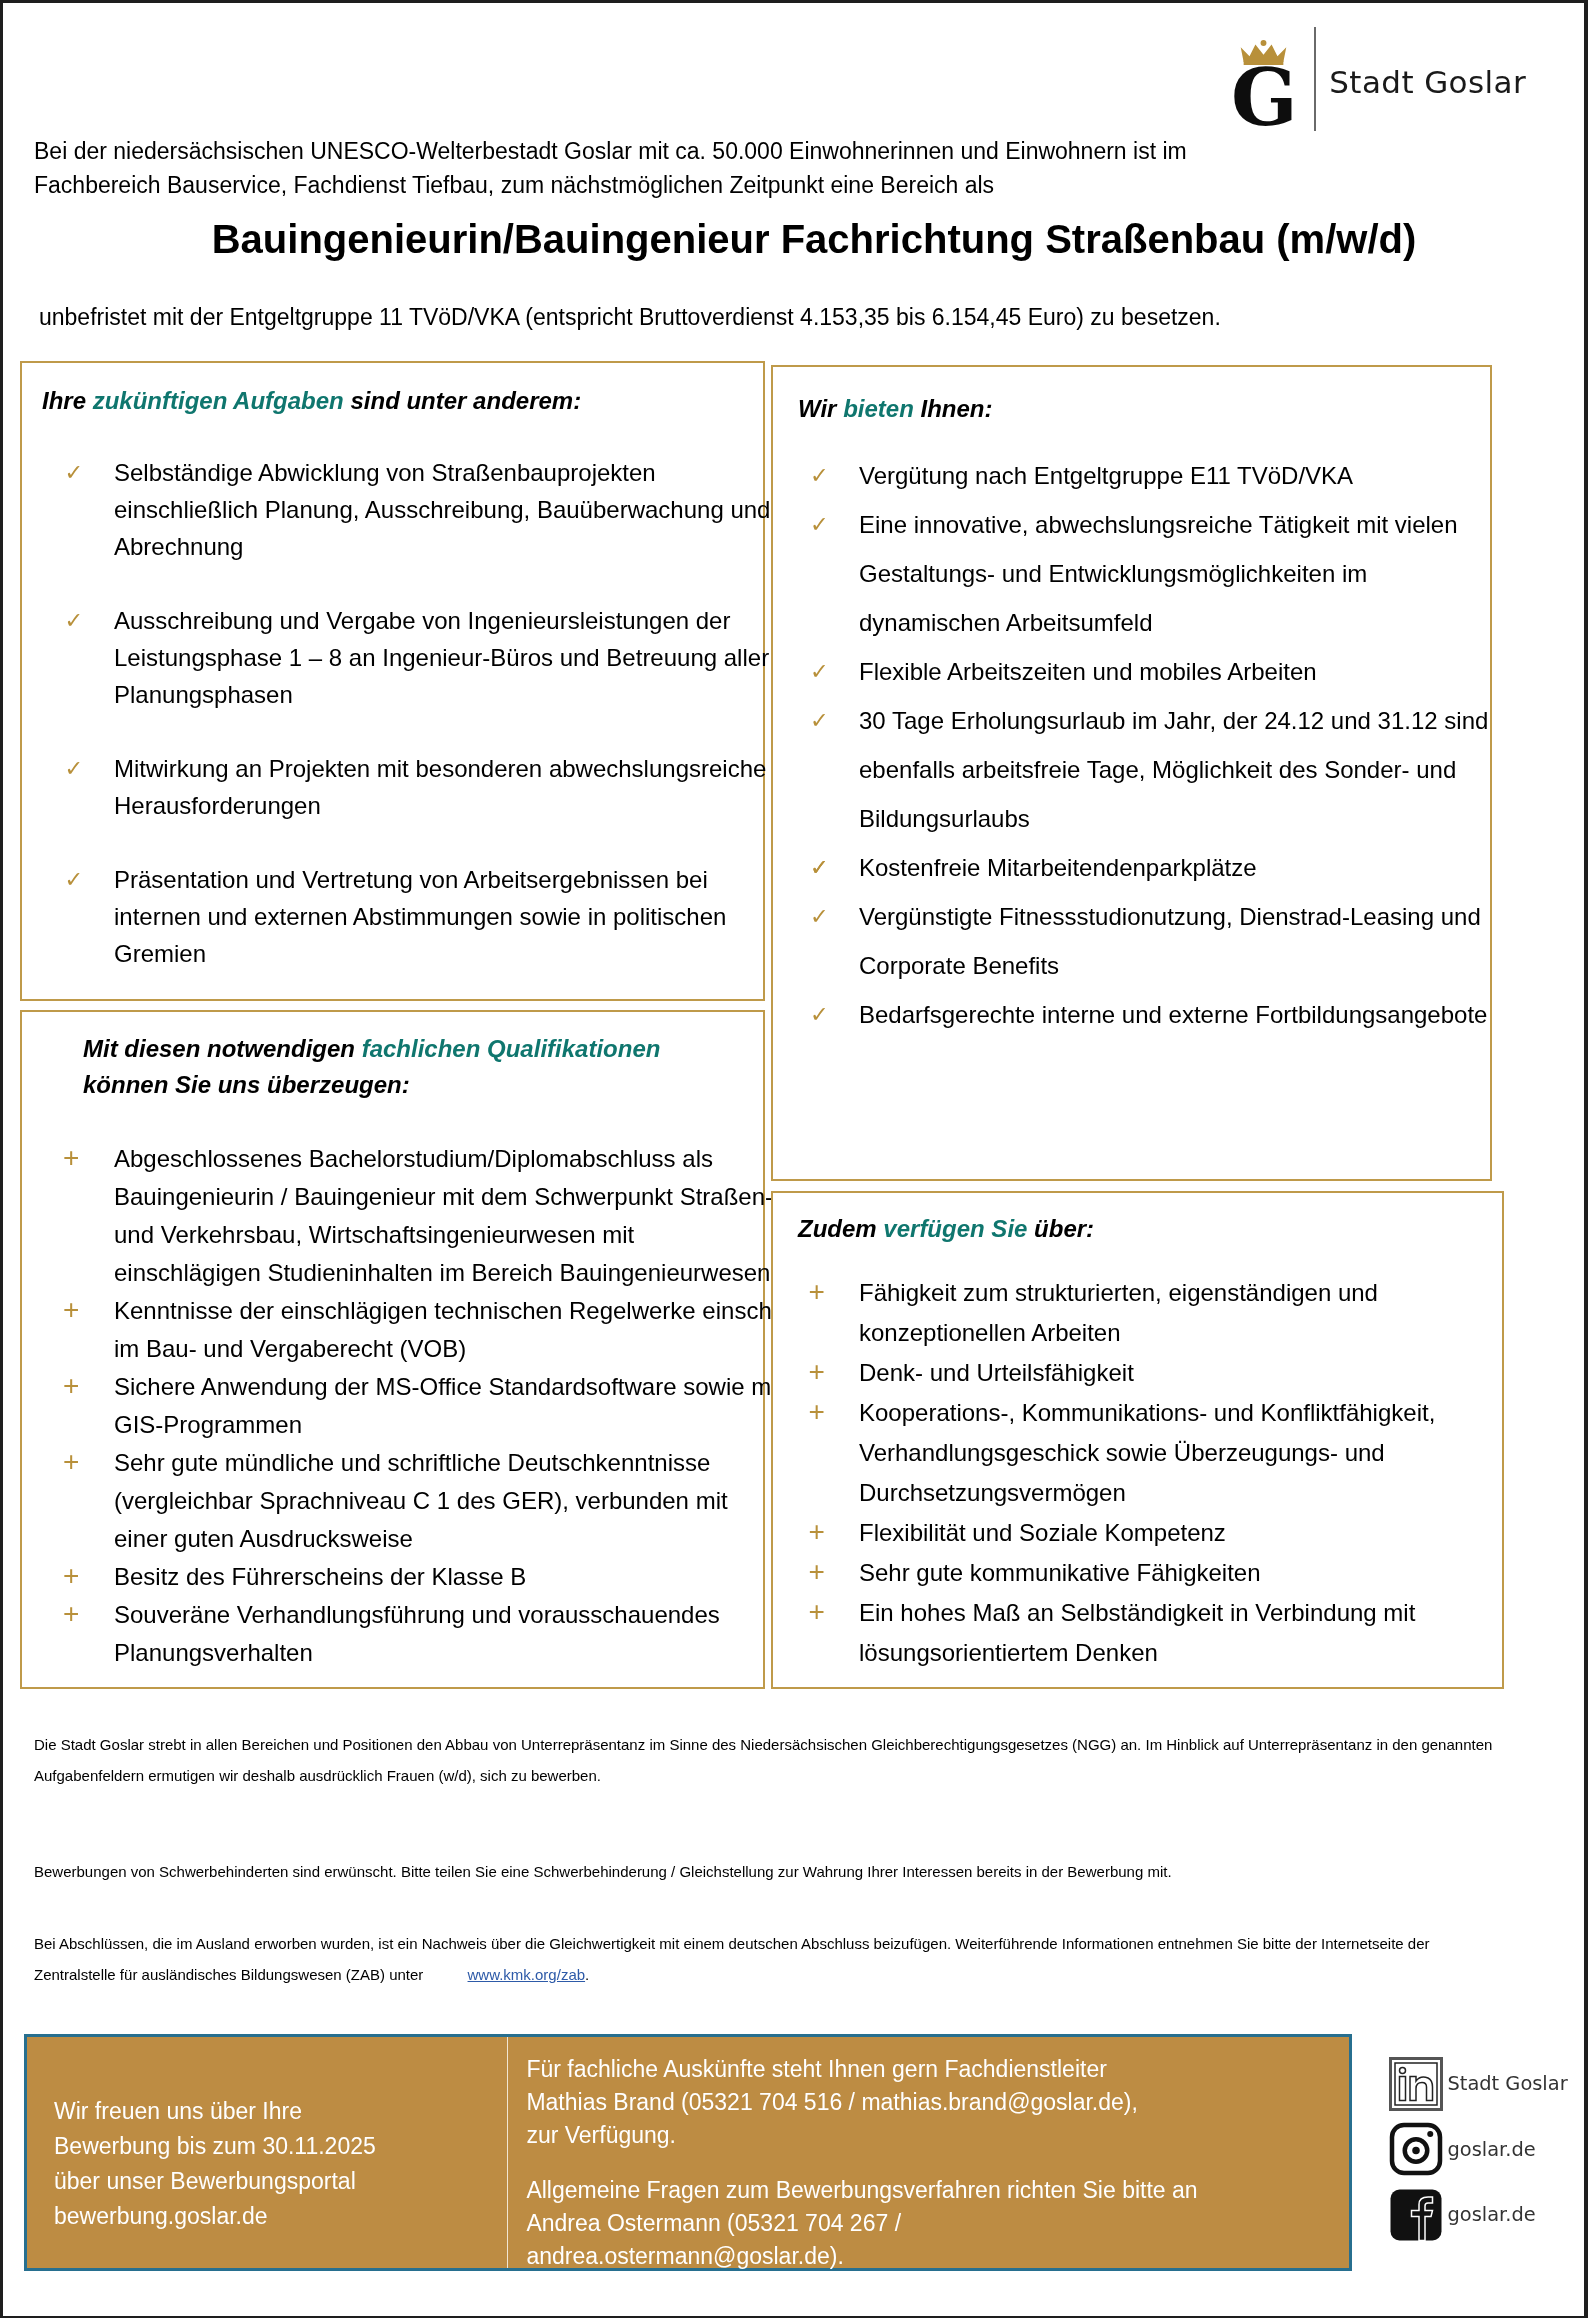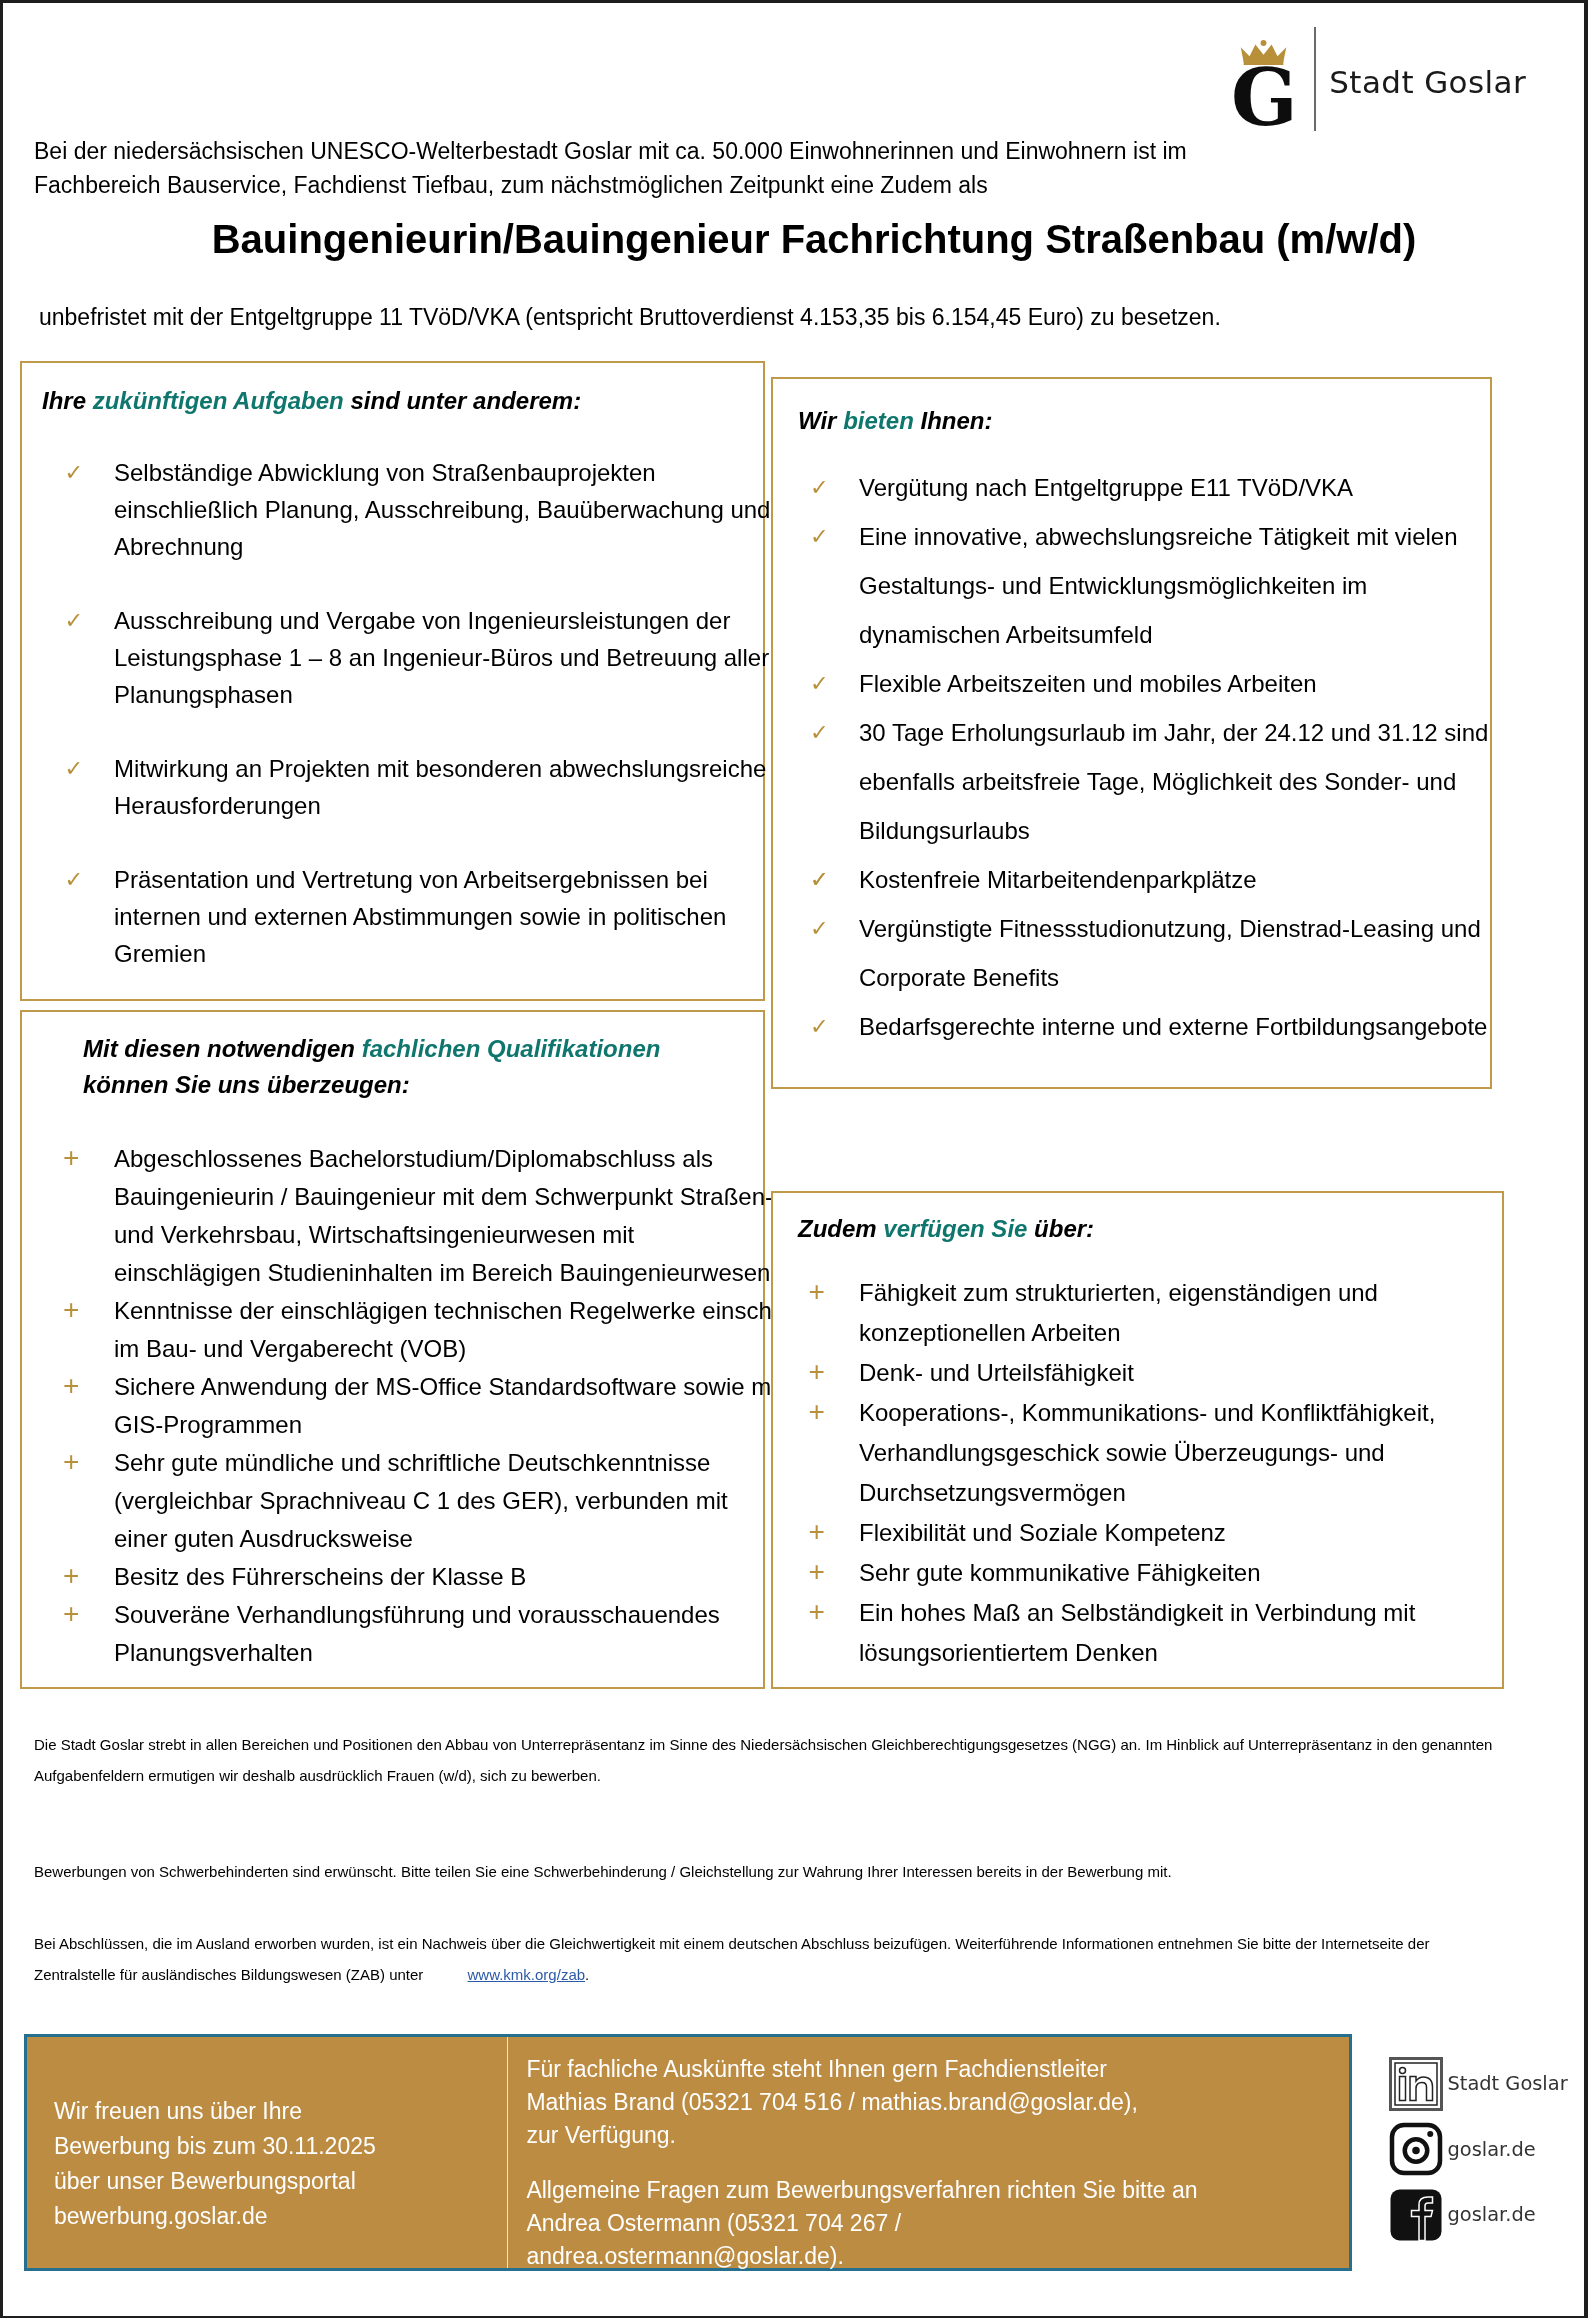--- a/index.html
+++ b/index.html
@@ -32,21 +32,21 @@
   #box-tasks { left: 20px; top: 361px; width: 745px; height: 640px; padding: 21px 0 0 20px; }
   #box-tasks ul.items li { line-height: 37px; margin-top: 21px; width: 671px; }
   #box-tasks ul.items li:first-child { margin-top: 36px; }
   #box-tasks ul.items li.gap { margin-top: 37px; }
 
   #box-quals { left: 20px; top: 1010px; width: 745px; height: 679px; padding: 19.4px 0 0 61px; }
   #box-quals .box-head { line-height: 36px; }
   #box-quals ul.items { margin-left: -41px; margin-top: 37px; }
   #box-quals ul.items li { line-height: 38px; width: 671px; }
 
-  #box-offer { left: 771px; top: 377px; width: 721px; height: 712px; padding: 25px 0 4px 25px; }
+  #box-offer { left: 771px; top: 365px; width: 721px; height: 816px; padding: 25px 0 4px 25px; }
   #box-offer ul.items { margin-top: 25px; }
   #box-offer ul.items li { line-height: 49px; width: 656px; padding-left: 61px; }
   #box-offer ul.items li .mark { left: 12px; }
 
   #box-extra { left: 771px; top: 1191px; width: 733px; height: 498px; padding: 19.4px 0 0 25px; }
   #box-extra ul.items { margin-top: 27px; }
   #box-extra ul.items li { line-height: 40px; width: 656px; padding-left: 61px; }
   #box-extra ul.items li .mark { left: 10.4px; }
 
   .para { position: absolute; left: 34px; width: 1477px; font-size: 15px; line-height: 31px; }
@@ -78,21 +78,21 @@
       <rect x="6" y="28" width="54" height="6" fill="#b8903a"></rect>
     </svg>
     <div class="logo-g">G</div>
   </div>
   <div class="logo-divider"></div>
   <div class="logo-text">Stadt Goslar</div>
 </div>
 
 <div class="intro">
   <div>Bei der niedersächsischen UNESCO-Welterbestadt Goslar mit ca. 50.000 Einwohnerinnen und Einwohnern ist im</div>
-  <div>Fachbereich Bauservice, Fachdienst Tiefbau, zum nächstmöglichen Zeitpunkt eine Zudem als</div>
+  <div>Fachbereich Bauservice, Fachdienst Tiefbau, zum nächstmöglichen Zeitpunkt eine Bereich als</div>
 </div>
 <div class="job-title">Bauingenieurin/Bauingenieur Fachrichtung Straßenbau (m/w/d)</div>
 <div class="salary">unbefristet mit der Entgeltgruppe 11 TVöD/VKA (entspricht Bruttoverdienst 4.153,35 bis 6.154,45 Euro) zu besetzen.</div>
 
 <div class="box" id="box-tasks">
   <div class="box-head">
     <span>Ihre </span><span class="gold">zukünftigen Aufgaben</span><span> sind unter anderem:</span>
   </div>
   <ul class="items">
       <li><span class="mark">✓</span><span>Selbständige Abwicklung von Straßenbauprojekten einschließlich Planung, Ausschreibung, Bauüberwachung und Abrechnung</span></li>

